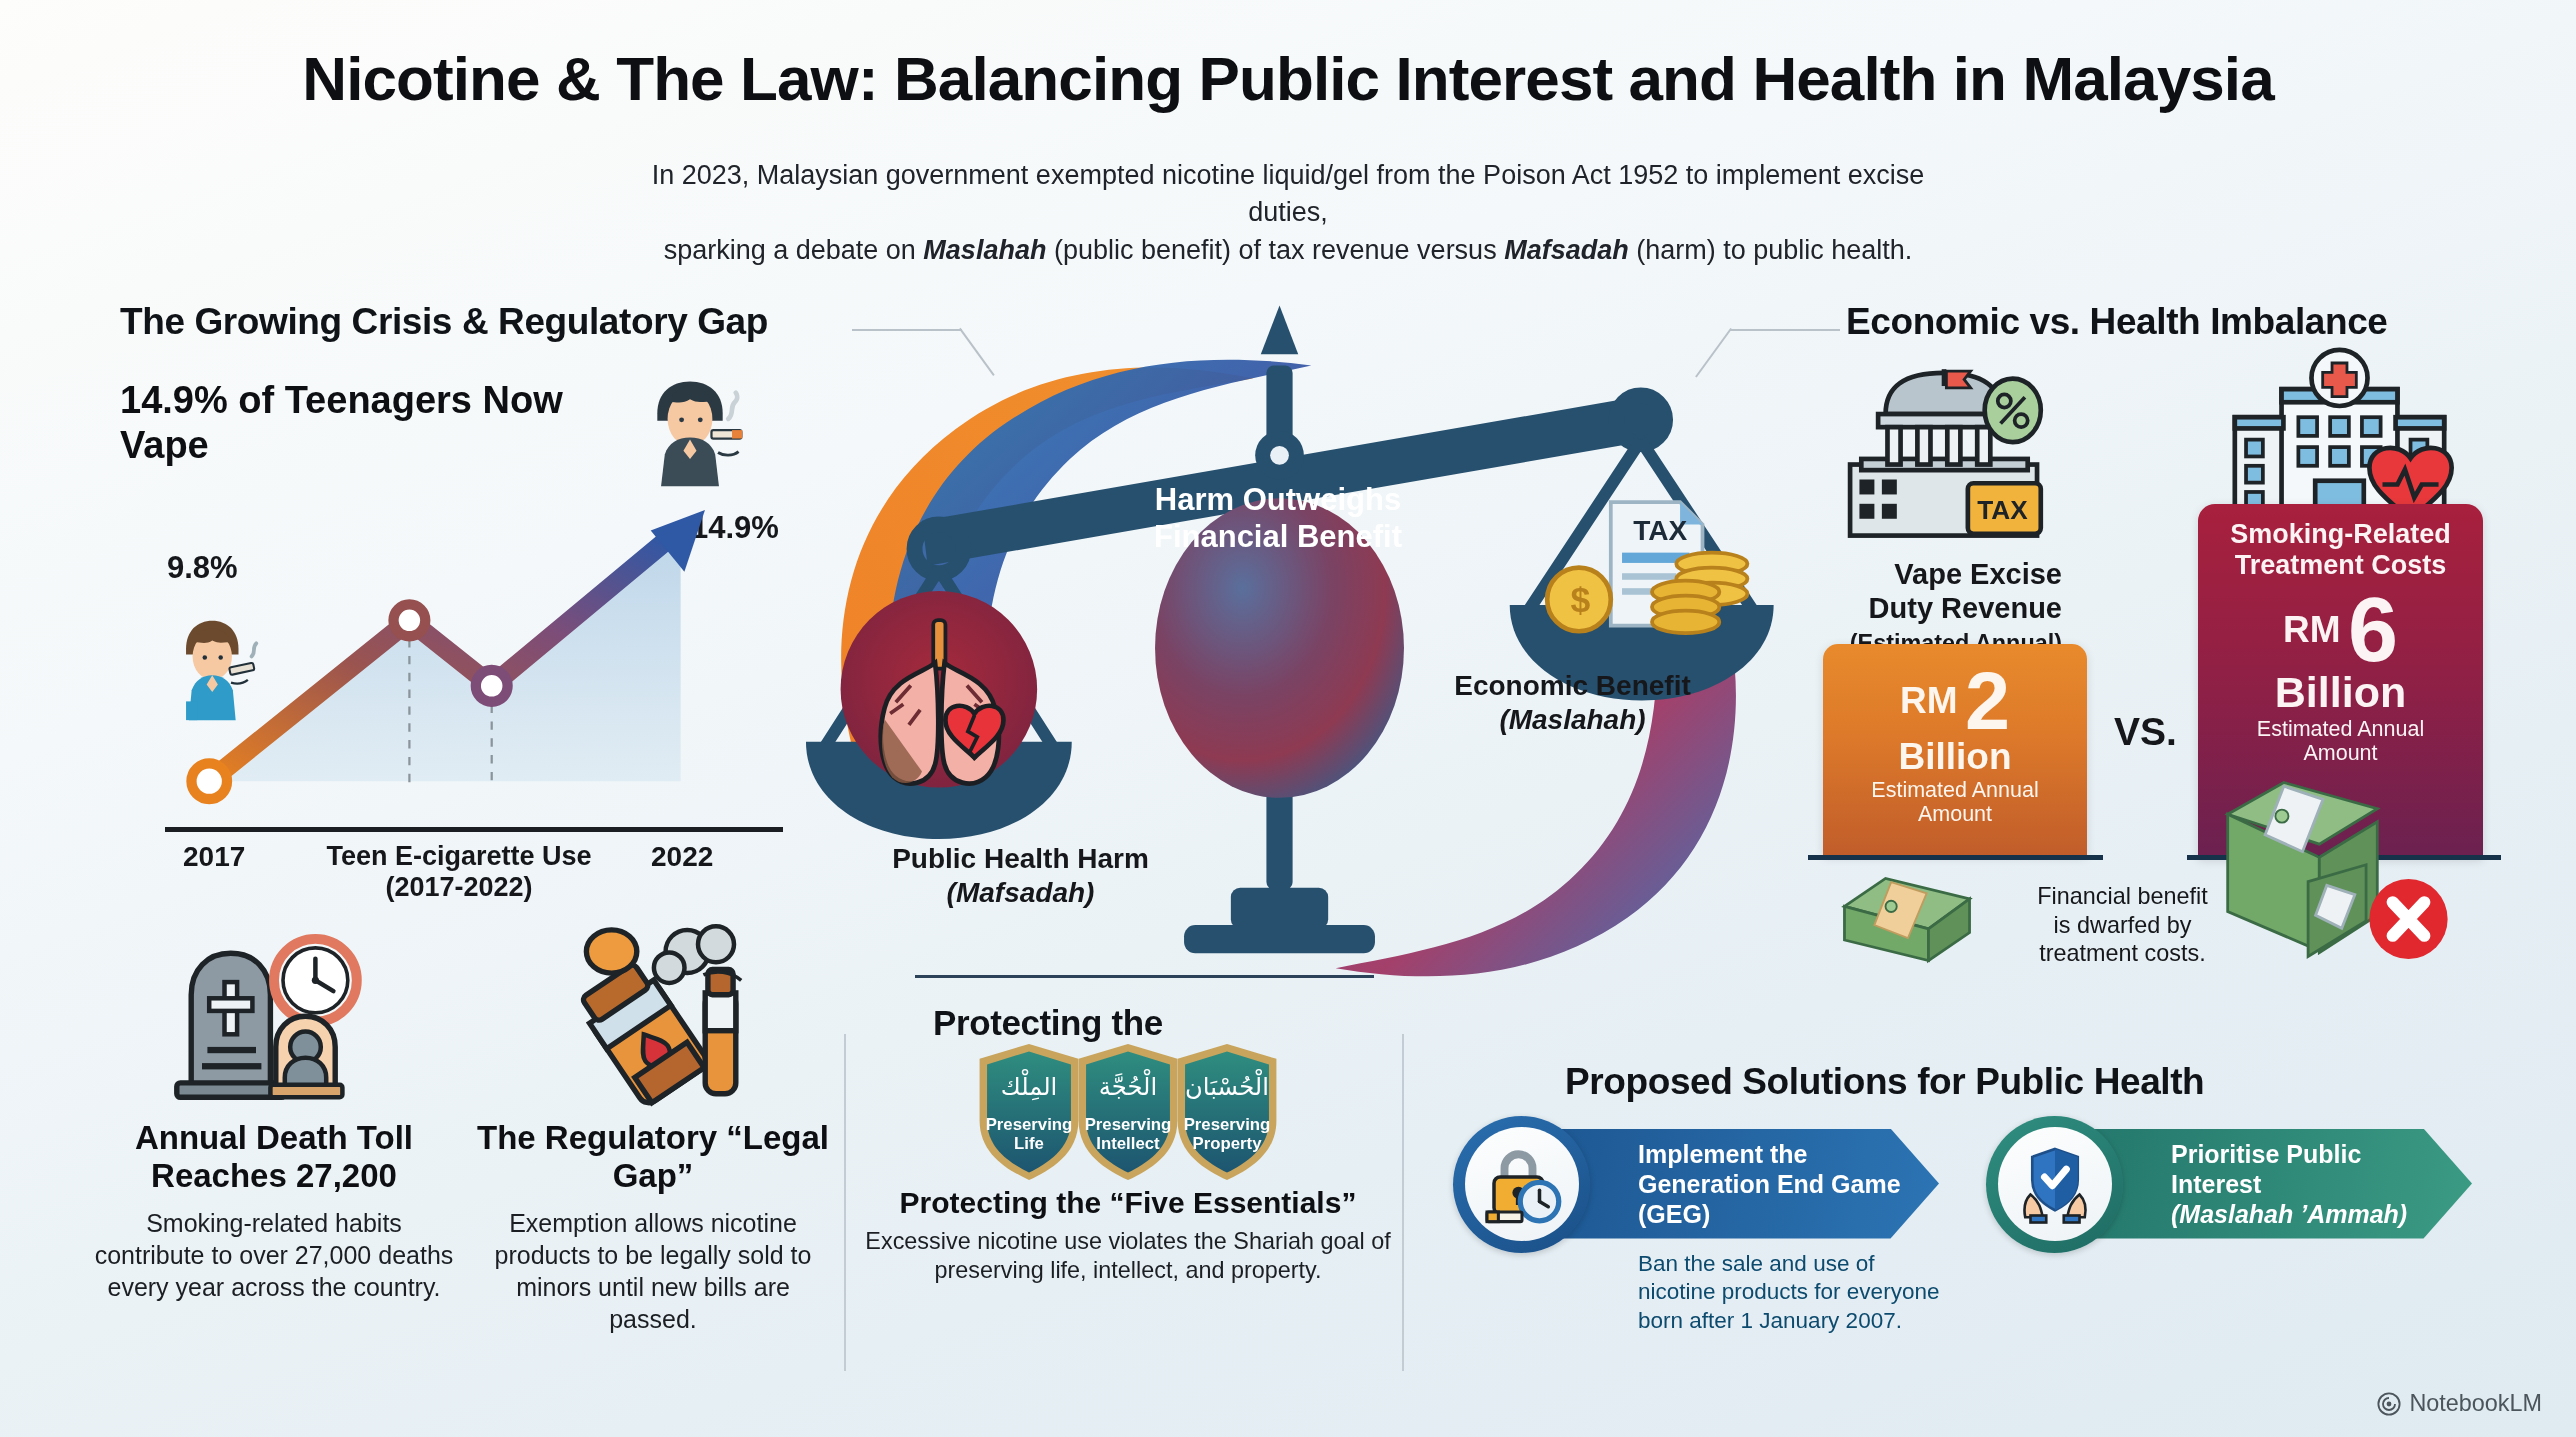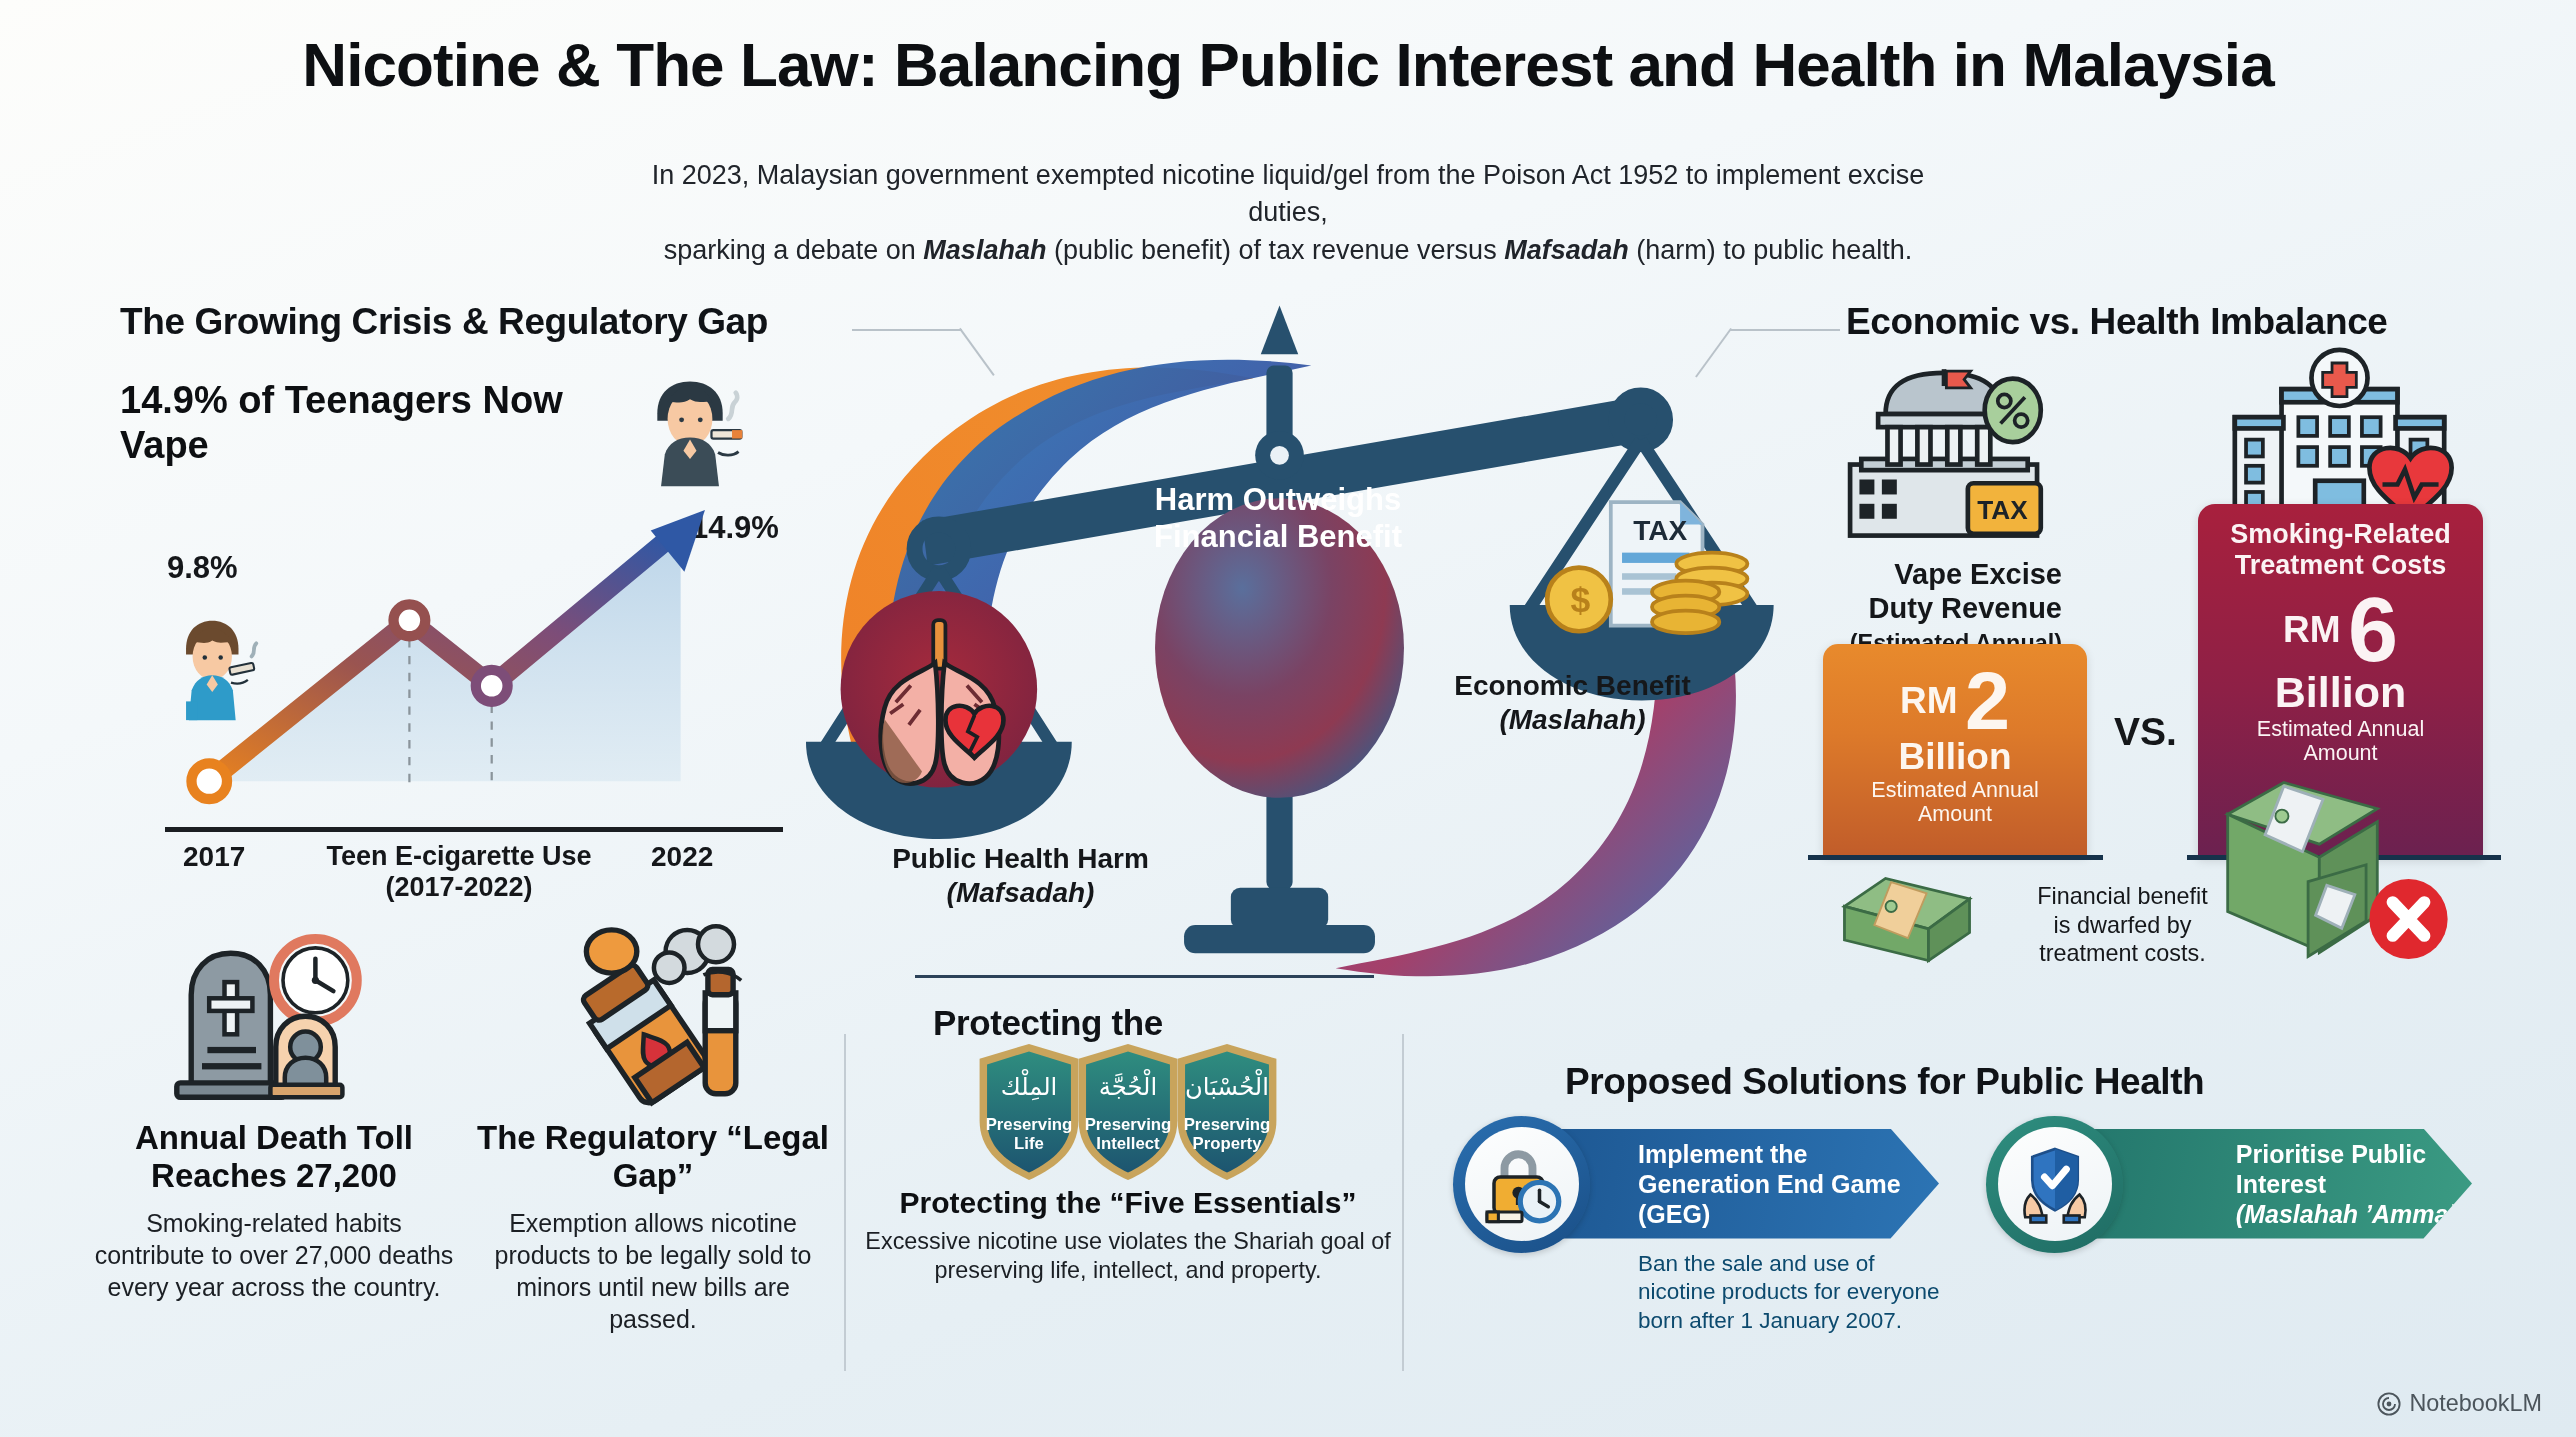--- a/index.html
+++ b/index.html
@@ -7,21 +7,21 @@
   body{
     font-family:"Liberation Sans", sans-serif;
     background:linear-gradient(160deg,#fdfdfb 0%,#f4f8fa 32%,#e6eff4 70%,#dfeaf1 100%);
     position:relative; overflow:hidden; color:#15171a;
   }
   .stage{ position:absolute; inset:0; }
   .abs{ position:absolute; }
 
   
   #title{
-    top:29px; left:0; width:2576px; text-align:center;
+    top:43px; left:0; width:2576px; text-align:center;
     font-size:62px; font-weight:800; letter-spacing:-0.9px; color:#0d0f12;
   }
   #subtitle{
     top:157px; left:633px; width:1310px; text-align:center;
     font-size:27px; line-height:1.38; color:#20242a; font-weight:400;
   }
   .ital{ font-style:italic; font-weight:600; }
 
   
   .sec-head{ font-size:37px; font-weight:800; color:#101317; letter-spacing:-0.4px; white-space:nowrap;}
@@ -111,21 +111,21 @@
     box-shadow:0 1.9px 6.6px rgba(0,0,0,.18);
   }
   #sol1 .circ{ background:linear-gradient(150deg,#2a6fb0,#1a4f87); }
   #sol2 .circ{ background:linear-gradient(150deg,#2f8f80,#1f6b63); }
   .sol .circ .inner{ width:114px; height:114px; border-radius:50%;
     background:linear-gradient(160deg,#fdfefe,#eef3f6); display:flex; align-items:center; justify-content:center;}
   .sol .banner{
     position:absolute; left:82px; top:5.6px; height:110px; width:404px;
     clip-path:polygon(0 0, 88% 0, 100% 50%, 88% 100%, 0 100%);
     display:flex; align-items:center; padding-left:103px;
-    color:#fff; font-size:25px; font-weight:800; line-height:1.2;justify-content:flex-end;
+    color:#fff; font-size:25px; font-weight:800; line-height:1.2;
   }
   #sol1 .banner{ background:linear-gradient(100deg,#1d5792 0%,#2c74b4 100%); }
   #sol2 .banner{ background:linear-gradient(100deg,#23766c 0%,#3b9b83 100%); }
   .sol .desc{ position:absolute; left:185px; top:127px; width:309px; font-size:22.5px; line-height:1.26; color:#0c4a6e;}
 
   
   #watermark{ bottom:20.6px; right:34px; display:flex; align-items:center; gap:8.4px; color:#4c555c; font-size:23.4px;}
 
   .shield{ width:110px; height:142px; margin:0 -5.6px; }
   svg{ display:block; overflow:visible; }

